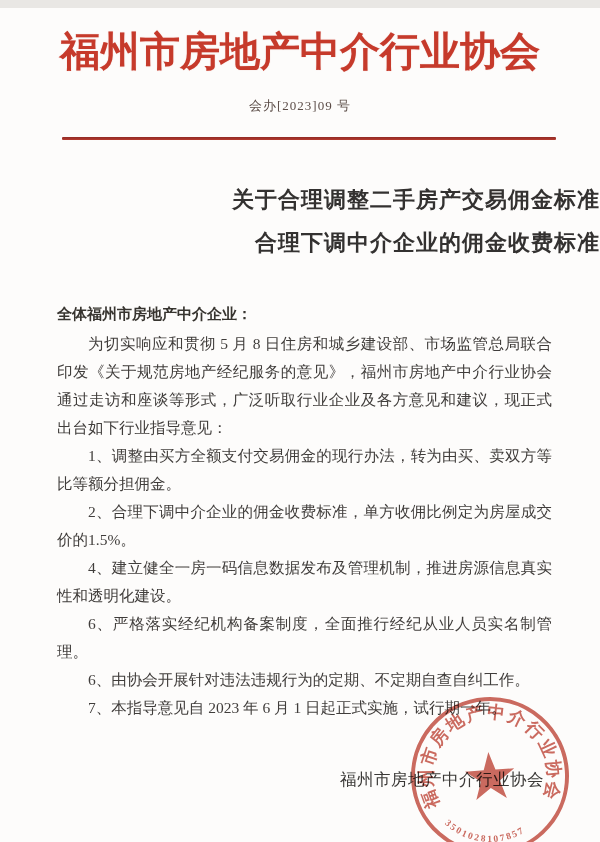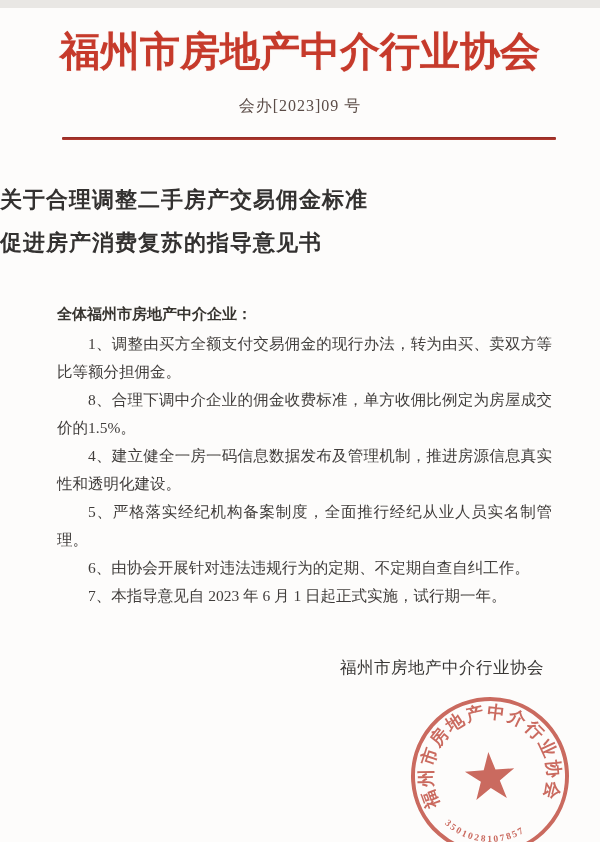--- a/index.html
+++ b/index.html
@@ -25,36 +25,36 @@
     font-size: 40px;
     line-height: 44px;
     font-weight: 900;
     color: #c63a2b;
     letter-spacing: 0px;
     text-shadow: 0 0 1px rgba(198,58,43,0.35);
   }
   .doc-number {
     margin-top: 24px;
     text-align: center;
-    font-size: 16px;
+    font-size: 13px;
     line-height: 16px;
     color: #5b4c47;
     letter-spacing: 1px;
   }
   .red-rule {
     margin: 23px auto 0 62px;
     width: 494px;
     height: 3px;
     background: linear-gradient(#8f2b26, #b73a2e);
     border-radius: 1px;
   }
   
   .doc-title {
     margin-top: 38px;
-    text-align: left;
+    text-align: right;
     font-weight: 700;
     color: #333130;
     font-size: 22px;
     line-height: 43px;
     letter-spacing: 1px;
   }
   
   .body {
     margin: 36px 48px 0 57px;
     font-size: 15.5px;
@@ -105,30 +105,31 @@
 <div class="page">
 
   <h1 class="org-title">福州市房地产中介行业协会</h1>
 
   <div class="doc-number">会办[2023]09 号</div>
 
   <div class="red-rule"></div>
 
   <div class="doc-title">
     <div>关于合理调整二手房产交易佣金标准</div>
-    <div>促进房产消费复苏的指导意见书</div>
+    <div>合理下调中介企业的佣金收费标准</div>
   </div>
 
   <div class="body">
     <div class="addressee">全体福州市房地产中介企业：</div>
     <div>
+        <div class="para">为切实响应和贯彻 5 月 8 日住房和城乡建设部、市场监管总局联合印发《关于规范房地产经纪服务的意见》，福州市房地产中介行业协会通过走访和座谈等形式，广泛听取行业企业及各方意见和建议，现正式出台如下行业指导意见：</div>
         <div class="para">1、调整由买方全额支付交易佣金的现行办法，转为由买、卖双方等比等额分担佣金。</div>
-        <div class="para">8、合理下调中介企业的佣金收费标准，单方收佣比例定为房屋成交价的1.5%。</div>
+        <div class="para">2、合理下调中介企业的佣金收费标准，单方收佣比例定为房屋成交价的1.5%。</div>
         <div class="para">4、建立健全一房一码信息数据发布及管理机制，推进房源信息真实性和透明化建设。</div>
-        <div class="para">5、严格落实经纪机构备案制度，全面推行经纪从业人员实名制管理。</div>
+        <div class="para">6、严格落实经纪机构备案制度，全面推行经纪从业人员实名制管理。</div>
         <div class="para">6、由协会开展针对违法违规行为的定期、不定期自查自纠工作。</div>
         <div class="para">7、本指导意见自 2023 年 6 月 1 日起正式实施，试行期一年。</div>
       </div>
   </div>
 
   <div class="signature">
     <div class="sig-org">福州市房地产中介行业协会</div>
 
   </div>
 

